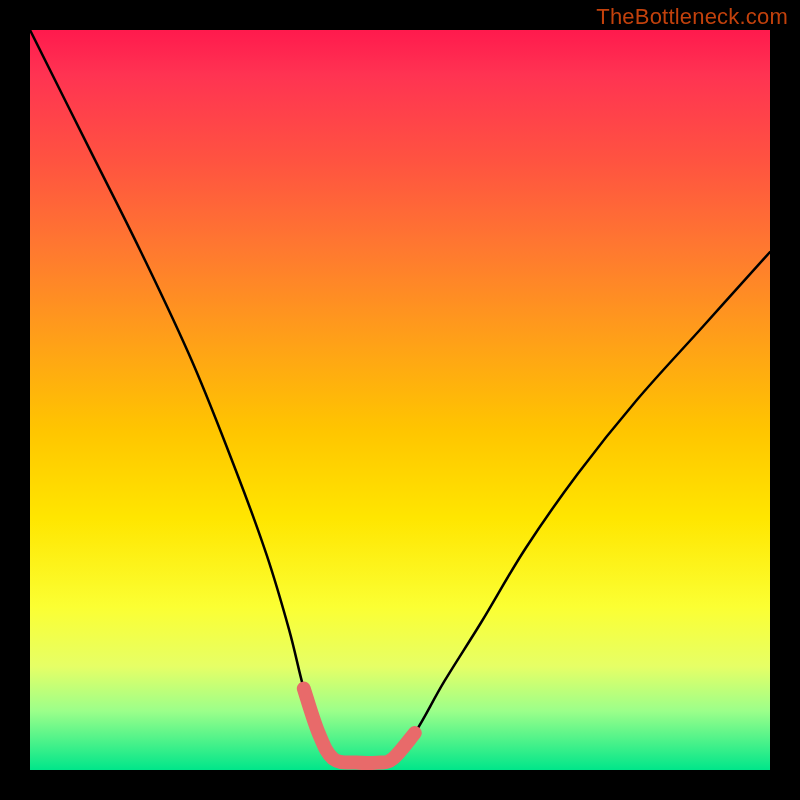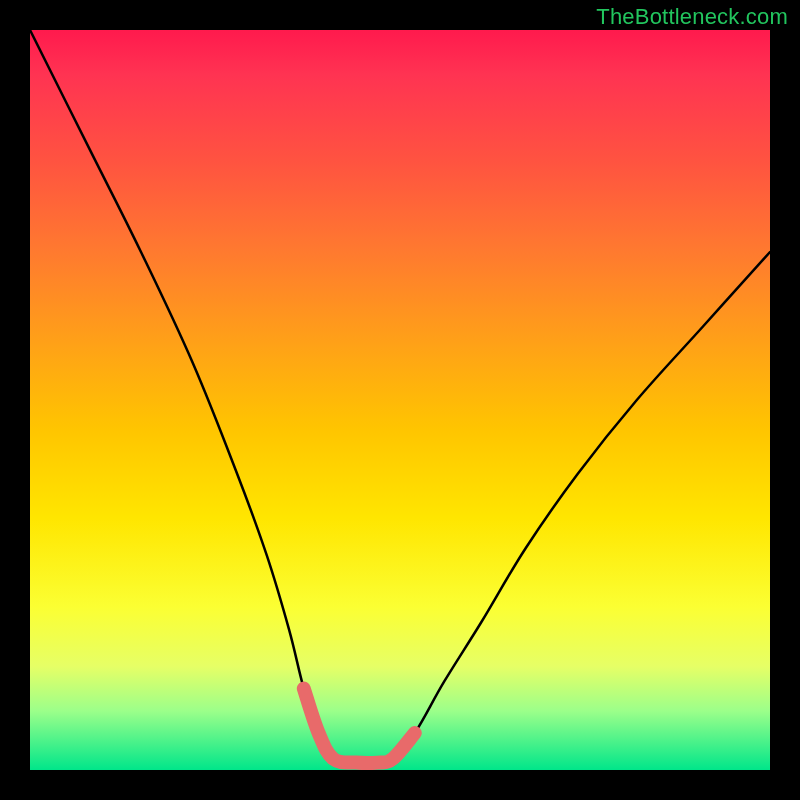--- a/index.html
+++ b/index.html
@@ -35,21 +35,21 @@
       #ffe600 66%,
       #fbff33 78%,
       #e6ff66 86%,
       #9cff8a 92%,
       #00e68a 100%);
   }
   .watermark {
     position: absolute;
     top: 4px;
     right: 12px;
-    color: #22c55e;
+    color: #c2410c;
     font-size: 22px;
     font-weight: 500;
     letter-spacing: 0.2px;
   }
   svg.curves {
     position: absolute;
     left: 0;
     top: 0;
     width: 740px;
     height: 740px;

